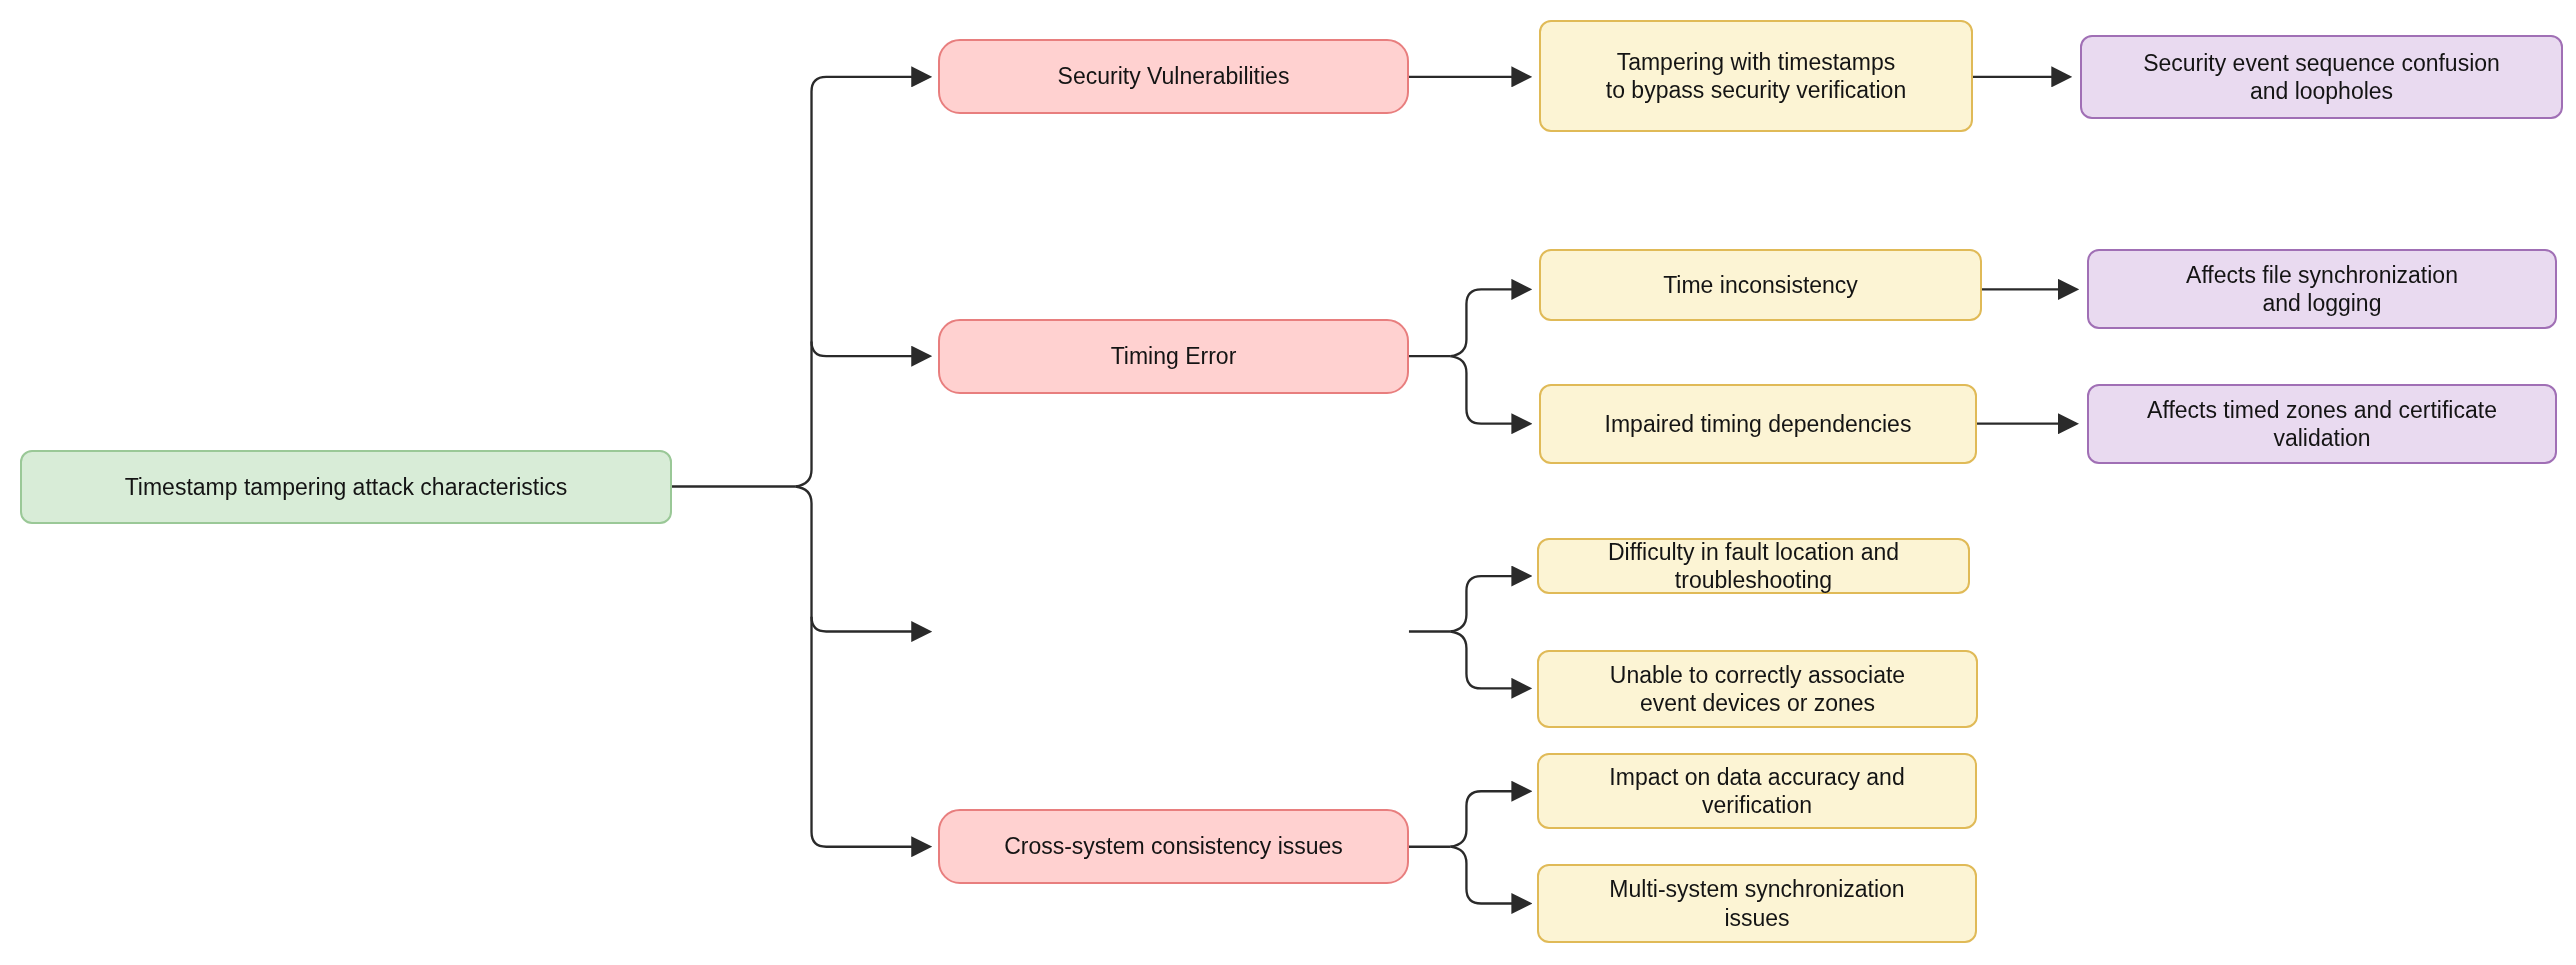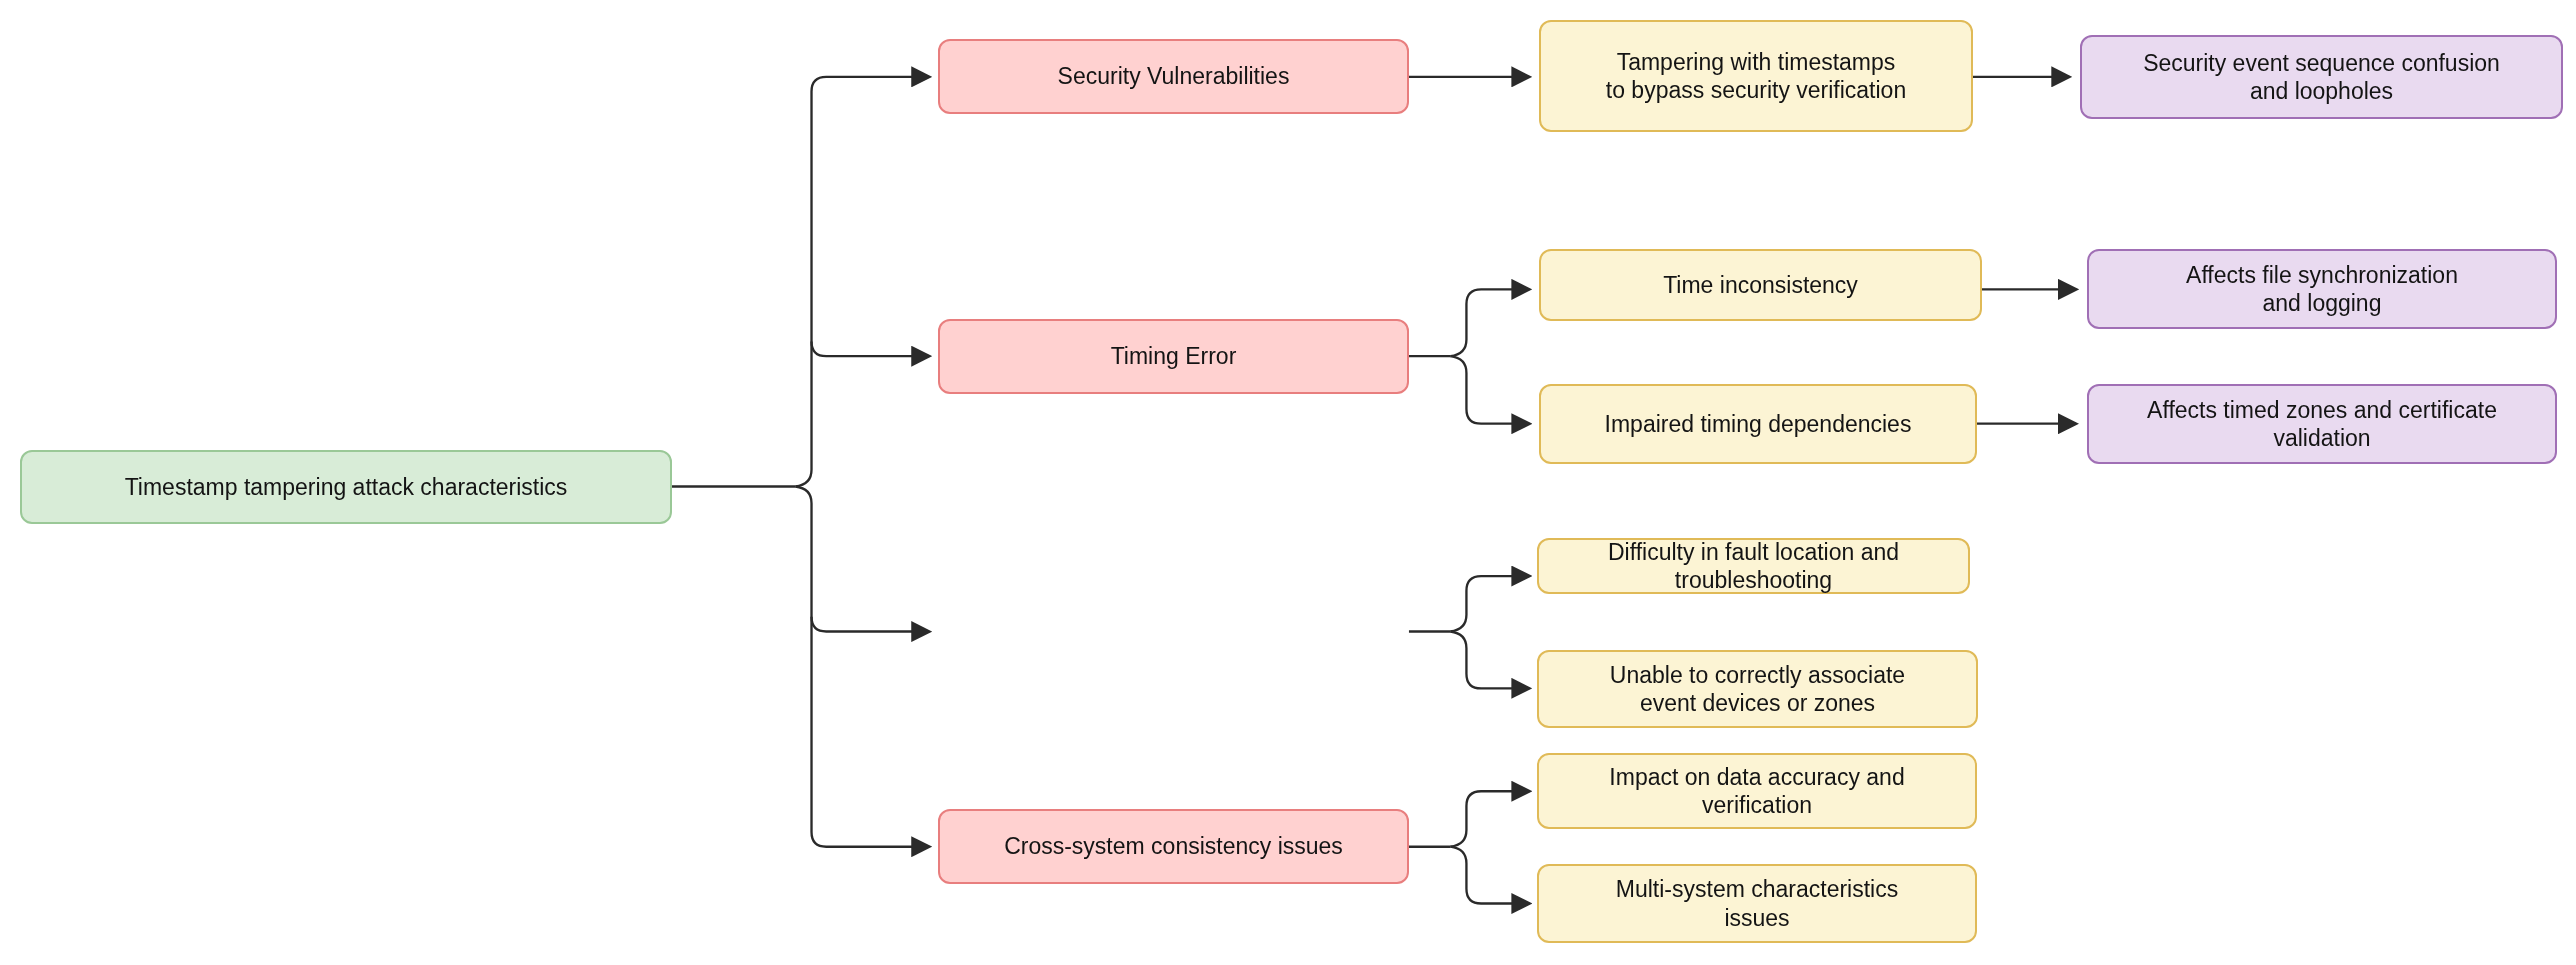--- a/index.html
+++ b/index.html
@@ -19,21 +19,21 @@
     box-sizing:border-box;
     display:flex;align-items:center;justify-content:center;
     text-align:center;
     border-radius:12px;
     border:2.7px solid #999;
     font-size:23px;line-height:1.22;
     padding:4px 14.7px;
   }
   .node .lbl{white-space:pre-line;}
   .node.root  {background:var(--root-fill,#d8ecd7);  border-color:var(--root-stroke,#9ac897);}
-  .node.branch{background:var(--branch-fill,#ffd1d0);border-color:var(--branch-stroke,#e87e7e);}
+  .node.branch{background:var(--branch-fill,#ffd1d0);border-color:var(--branch-stroke,#e87e7e);border-radius:22px;}
   .node.leaf  {background:var(--leaf-fill,#fcf4d4);  border-color:var(--leaf-stroke,#e0ba57);}
   .node.impact{background:var(--impact-fill,#e9daf0);border-color:var(--impact-stroke,#a06fb5);}
 </style>
 </head>
 <body>
 
 <div class="canvas">
 
   <svg class="edges" viewBox="0 0 3854 1444" xmlns="http://www.w3.org/2000/svg">
     <defs>
@@ -97,21 +97,21 @@
   </div>
   <div class="node leaf" style="left:1537px;top:650px;width:441px;height:78px">
     <span class="lbl">Unable to correctly associate
 event devices or zones</span>
   </div>
   <div class="node leaf" style="left:1537px;top:753px;width:440px;height:76px">
     <span class="lbl">Impact on data accuracy and
 verification</span>
   </div>
   <div class="node leaf" style="left:1537px;top:864px;width:440px;height:79px">
-    <span class="lbl">Multi-system characteristics
+    <span class="lbl">Multi-system synchronization
 issues</span>
   </div>
 
   <div class="node impact" style="left:2080px;top:35px;width:483px;height:84px">
     <span class="lbl">Security event sequence confusion
 and loopholes</span>
   </div>
   <div class="node impact" style="left:2087px;top:249px;width:470px;height:80px">
     <span class="lbl">Affects file synchronization
 and logging</span>

